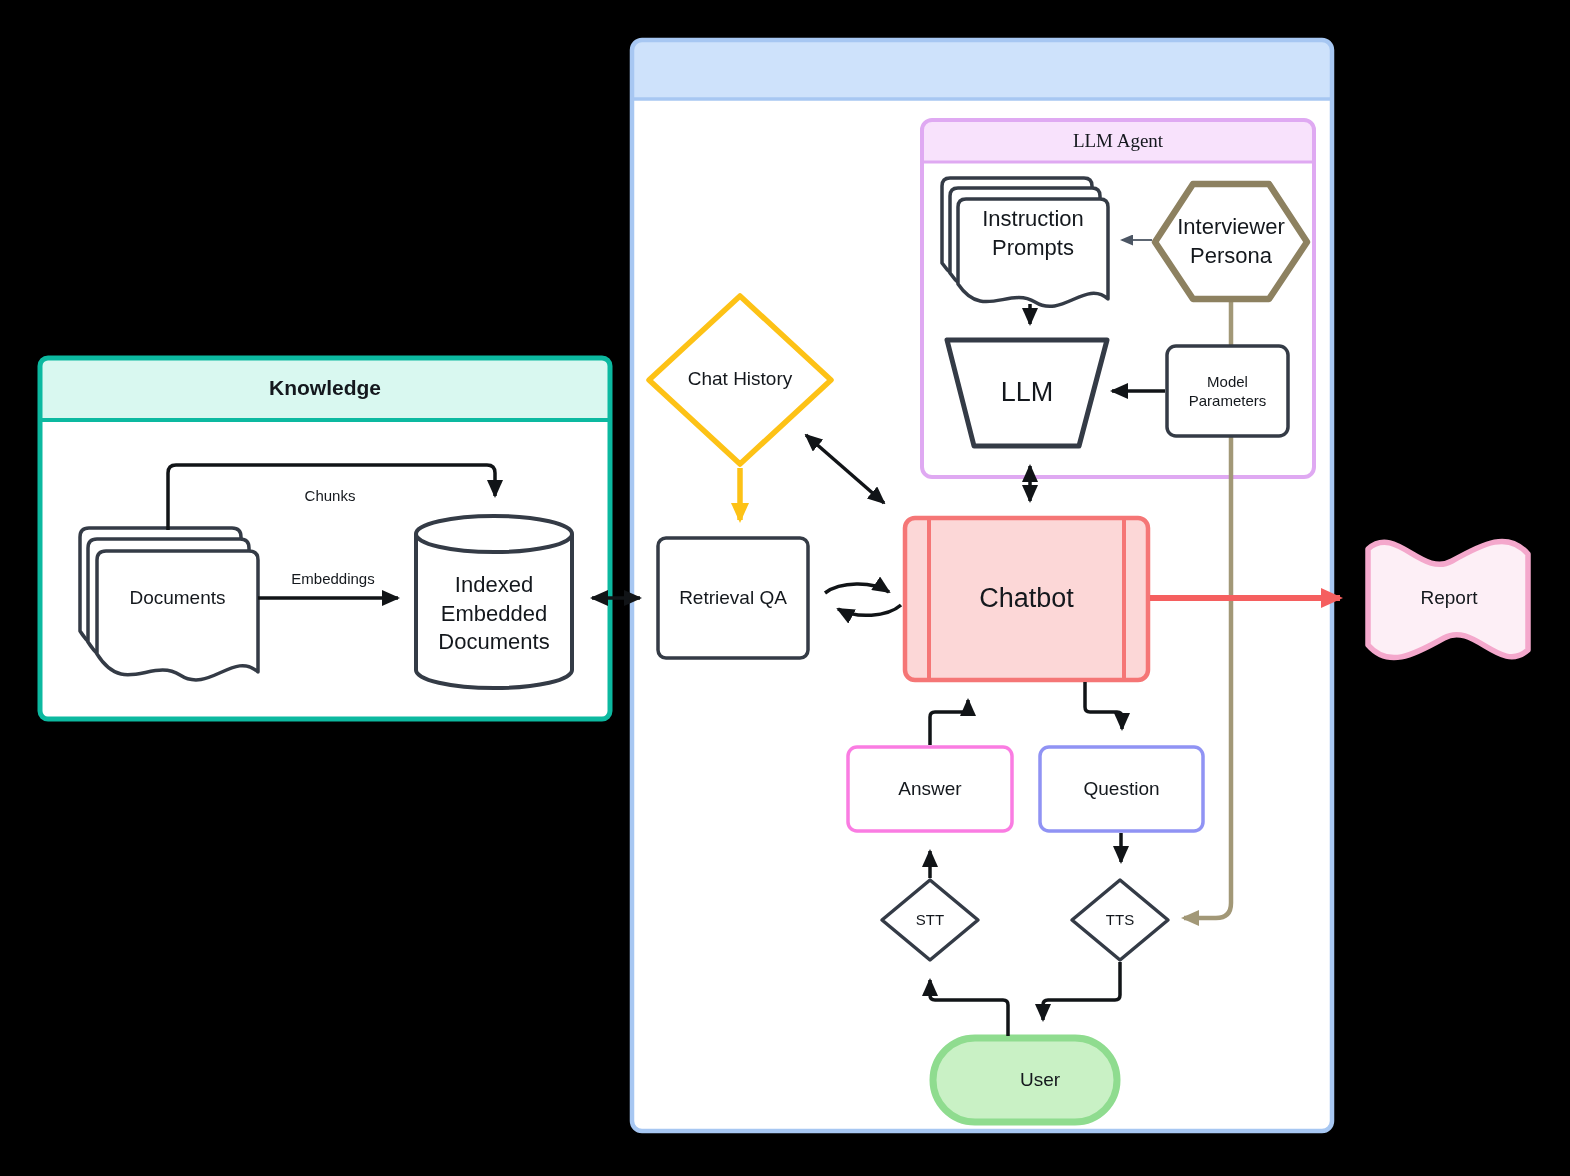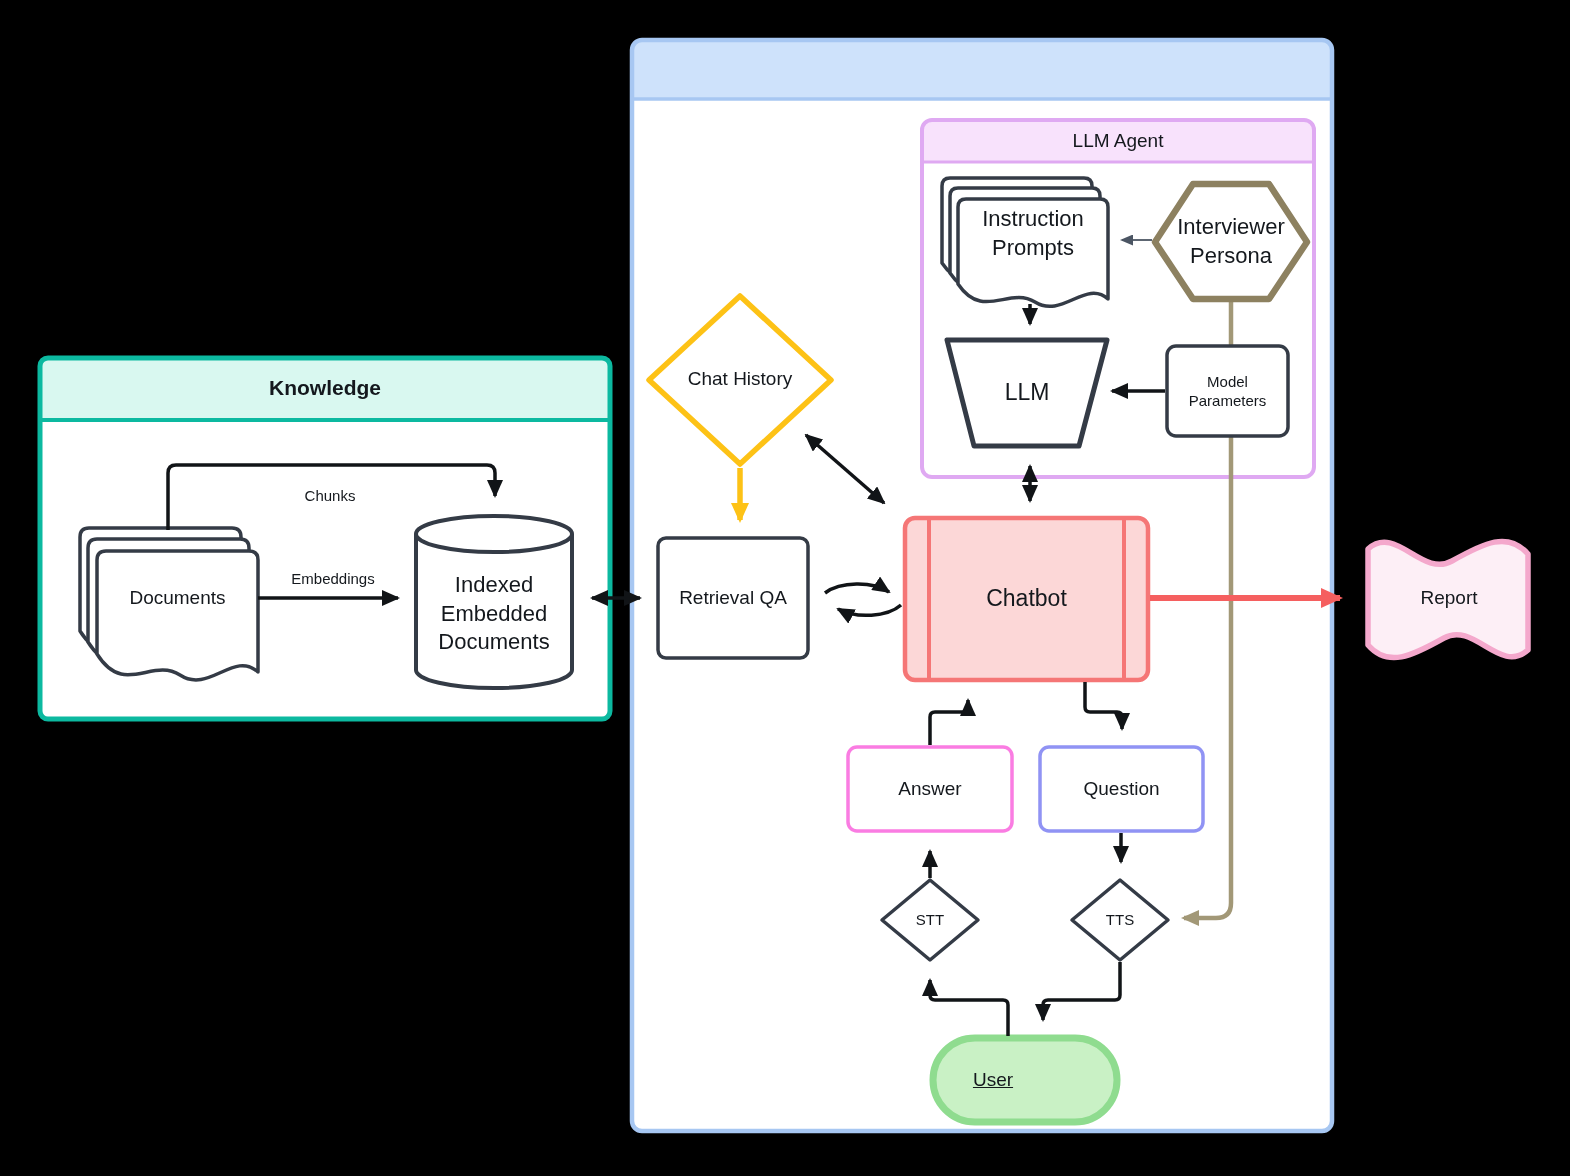--- a/index.html
+++ b/index.html
@@ -16,21 +16,21 @@
     display:flex;align-items:center;justify-content:center;
     text-align:center;
     color:#14181d;
     line-height:1.3;
     pointer-events:none;
     white-space:normal;
   }
   .title-bold{font-weight:bold;font-size:21px;}
   .title-reg{font-weight:400;font-size:19px;}
   .n19{font-size:19px;text-align:right;}
-  .n21{font-size:23px;}
+  .n21{font-size:27px;}
   .n18{font-size:22px;}
   .n15{font-size:15px;}
 </style>
 </head>
 <body>
 
 <div id="canvas">
 
 <svg id="shapes" width="1570" height="1176" viewBox="0 0 1570 1176">
   <defs>
@@ -141,21 +141,21 @@
   <path d="M740,468 L740,520" fill="none" stroke="#fdc216" stroke-width="5.5" marker-end="url(#mY)"></path>
 
   <path d="M1152,240 L1122,240" fill="none" stroke="#4b5563" stroke-width="1.8" marker-end="url(#mG)"></path>
 
   <path d="M1150,598 L1340,598" fill="none" stroke="#f55f5f" stroke-width="6" marker-end="url(#mR)"></path>
 </svg>
 
 
 <div class="lbl title-bold" style="left:40px;top:366px;width:570px;height:44px;">Knowledge</div>
 
-<div class="lbl title-reg" style="left:922px;top:122px;width:392px;height:38px;">LLM Agent</div>
+<div class="lbl title-reg" style="left:922px;top:122px;width:392px;height:38px;font-family:Liberation Serif, serif;">LLM Agent</div>
 
 <div class="lbl n19" style="left:97px;top:572px;width:161px;height:52px;">Documents</div>
 
 <div class="lbl n18" style="left:424px;top:566px;width:140px;height:96px;">Indexed Embedded Documents</div>
 
 <div class="lbl n15" style="left:272px;top:438px;width:116px;height:26px;margin-top:45px;">Chunks</div>
 
 <div class="lbl n15" style="left:265px;top:566px;width:136px;height:26px;">Embeddings</div>
 
 <div class="lbl n19" style="left:658px;top:356px;width:164px;height:46px;">Chat History</div>
@@ -173,17 +173,17 @@
 <div class="lbl n15" style="left:1172px;top:351px;width:111px;height:80px;">Model Parameters</div>
 
 <div class="lbl n19" style="left:850px;top:749px;width:160px;height:80px;">Answer</div>
 
 <div class="lbl n19" style="left:1042px;top:749px;width:159px;height:80px;">Question</div>
 
 <div class="lbl n15" style="left:884px;top:898px;width:92px;height:44px;">STT</div>
 
 <div class="lbl n15" style="left:1074px;top:898px;width:92px;height:44px;">TTS</div>
 
-<div class="lbl n19" style="left:903px;top:1040px;width:180px;height:80px;text-decoration:underline;">User</div>
+<div class="lbl n19" style="left:950px;top:1040px;width:180px;height:80px;">User</div>
 
 <div class="lbl n19" style="left:1388px;top:575px;width:122px;height:46px;">Report</div>
 
 </div>
 
 </body></html>

